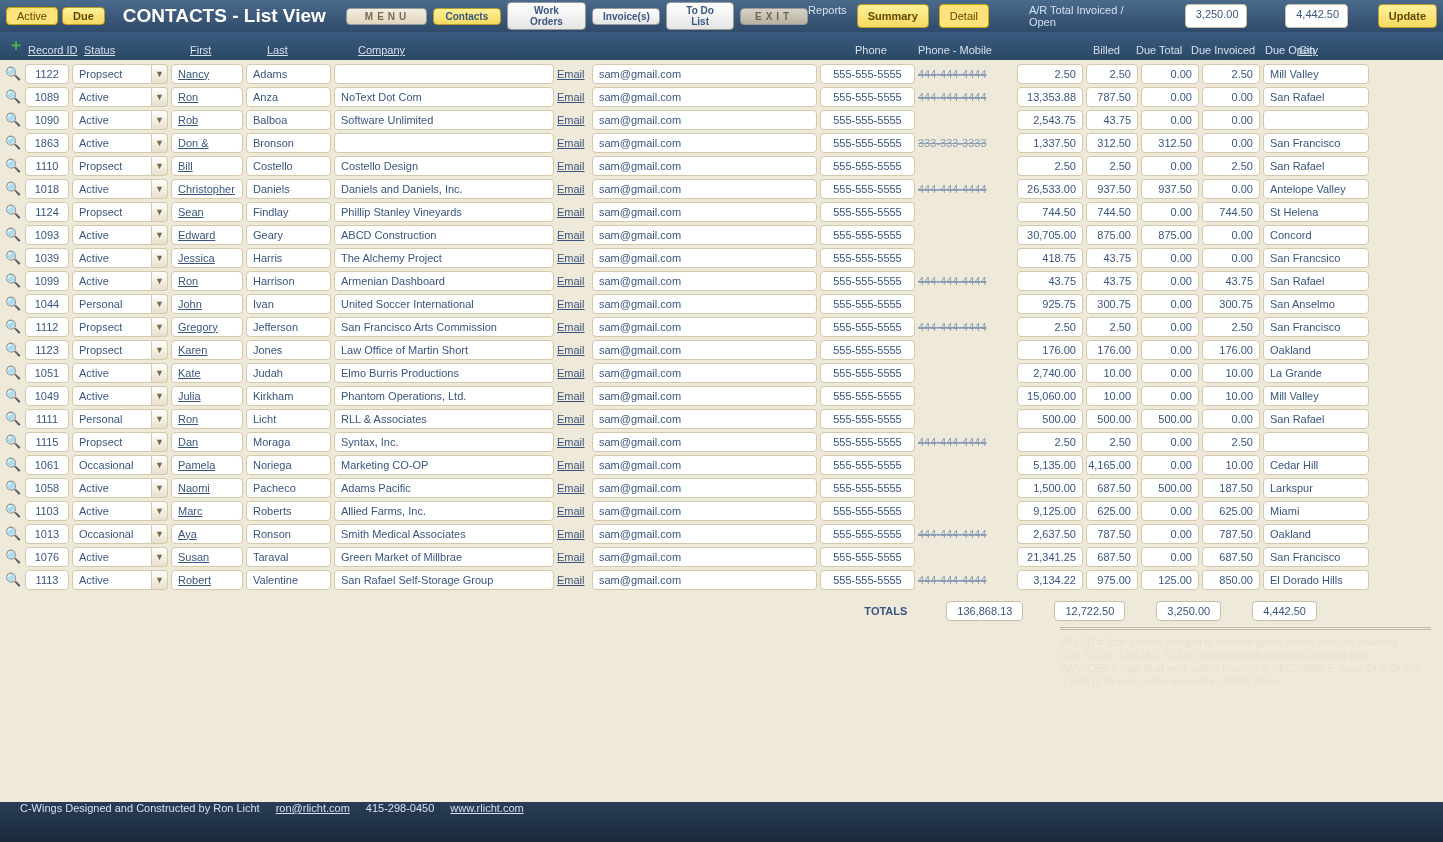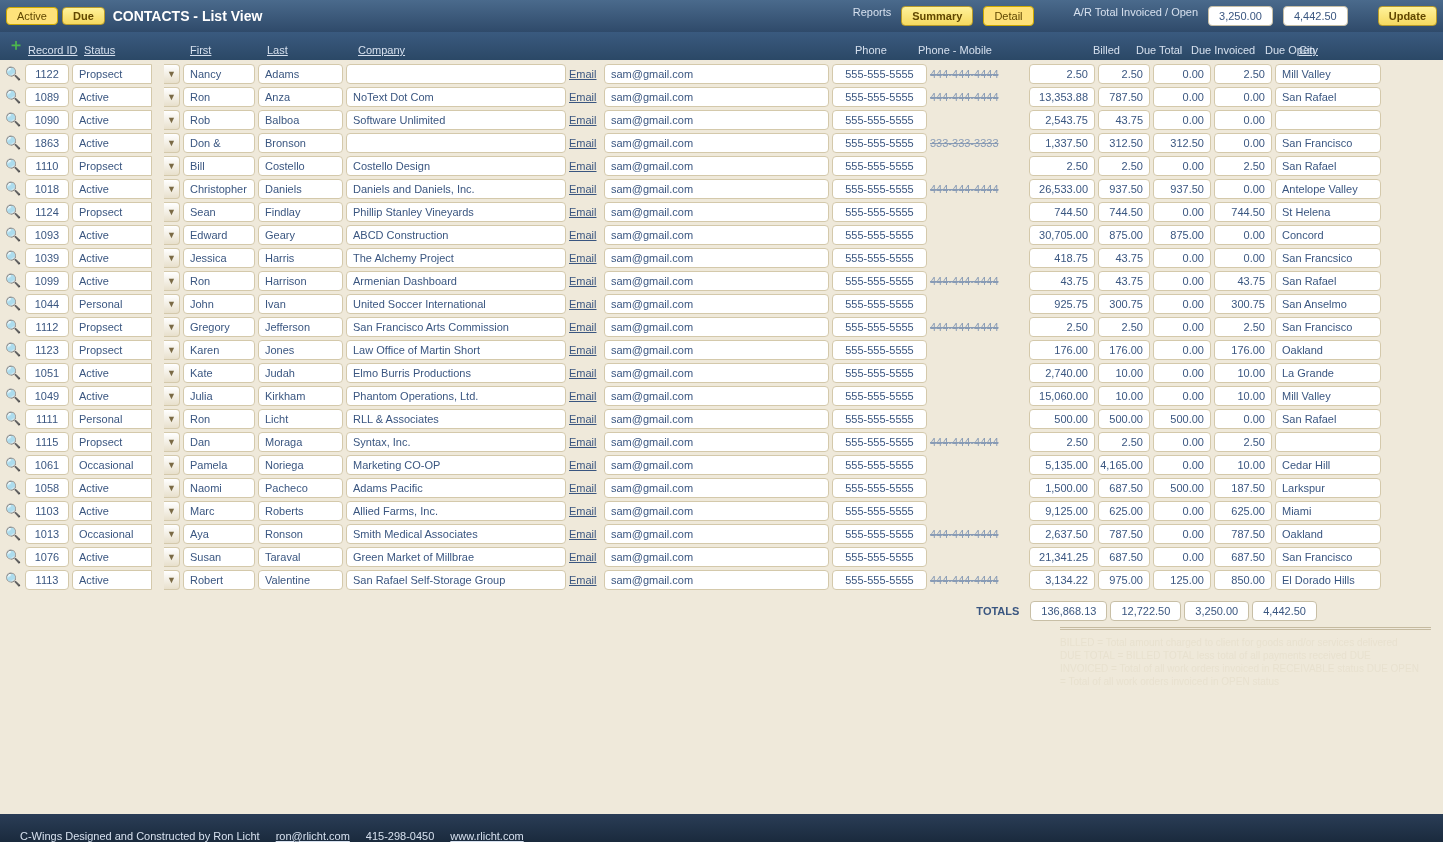--- a/index.html
+++ b/index.html
@@ -2,73 +2,81 @@
 <html><head>
 <meta charset="utf-8">
 <style>
 * { box-sizing: border-box; margin: 0; padding: 0; }
 body { font-family: Verdana, Arial, sans-serif; font-size: 11px; background: #efe9da; color: #333; width: 1443px; height: 842px; overflow: hidden; position: relative; }
 .topbar { background: linear-gradient(#4a6a8c, #2f4a6a); height: 32px; display: flex; align-items: center; padding: 0 6px; position: relative; }
 .topbar .leftbtns { display: flex; gap: 4px; margin-right: 8px; }
 .btn { border: 1px solid #999; border-radius: 4px; padding: 2px 10px; font-size: 11px; cursor: pointer; background: linear-gradient(#fff, #e5e5e5); color: #334; }
 .btn.yellow { background: linear-gradient(#fff29a, #f5d960); color: #604700; border-color: #b89b2a; font-weight: bold; }
 .btn.yellow-flat { background: #ffe27a; border-color: #cda800; color: #604700; }
-.title { color: #fff; font-size: 14px; font-weight: bold; margin-right: 20px; white-space: nowrap; }
+.title { color: #fff; font-size: 19px; font-weight: bold; margin-left: 10px; margin-right: 20px; white-space: nowrap; }
 .navbtns { display: flex; gap: 6px; align-items: center; }
 .navbtns .btn { min-width: 68px; text-align: center; color: #3a5680; font-weight: bold; font-size: 10px; }
 .navbtns .menu-btn { letter-spacing: 4px; padding: 2px 18px; background: linear-gradient(#f2eee2,#e0d6bd); color: #7b6b50; }
 .navbtns .exit-btn { letter-spacing: 4px; background: linear-gradient(#d8d3c7,#b8b1a0); color: #6e6550; }
 .rightside { margin-left: auto; display: flex; gap: 10px; color: #fff; font-size: 11px; }
 .rightside .label { color: #d6e0ee; }
-.numbox { background: #fff; border: 1px solid #c8bfa6; border-radius: 4px; padding: 3px 10px; color: #3a5680; min-width: 62px; text-align: right; font-size: 11px; }
+.numbox { background: #fff; border: 1px solid #c8bfa6; border-radius: 4px; padding: 3px 10px; color: #3a5680; min-width: 62px; text-align: right; font-size: 11px; margin-left: 28px; }
 .headerrow { background: linear-gradient(#3a5a7f,#2b4866); height: 28px; display: flex; align-items: flex-end; color: #d6e0ee; font-size: 11px; padding-bottom: 4px; position: relative; }
 .headerrow .col { position: absolute; bottom: 4px; }
 .headerrow a { color: #d6e0ee; text-decoration: underline; cursor: pointer; }
 .plus-icon { color: #4db84d; font-size: 16px; font-weight: bold; position: absolute; left: 8px; bottom: 4px; cursor: pointer; }
 .grid { padding: 2px 4px 4px 4px; }
 .row { display: flex; align-items: center; height: 23px; gap: 0; }
 .cell { border: 1px solid #d4c9ab; border-radius: 4px; background: #fff; padding: 2px 6px; color: #3a5680; font-size: 11px; height: 20px; display: flex; align-items: center; overflow: hidden; white-space: nowrap; }
 .row > * { margin-right: 3px; }
 .mag { width: 18px; text-align: center; color: #7a94b8; cursor: pointer; font-size: 13px; flex: 0 0 18px; }
 .recid { width: 44px; flex: 0 0 44px; justify-content: center; }
-.status-wrap { display: flex; flex: 0 0 96px; gap: 12px; }
+.status-wrap { display: flex; flex: 0 0 96px; gap: 0; }
 .status-wrap .cell { border-radius: 4px 0 0 4px; width: 80px; }
 .status-wrap .dd { width: 16px; border: 1px solid #d4c9ab; border-left: none; border-radius: 0 4px 4px 0; background: linear-gradient(#fff,#e8e0cc); display: flex; align-items: center; justify-content: center; color: #7a6a45; cursor: pointer; font-size: 9px; height: 20px; }
-.first { width: 72px; flex: 0 0 72px; }
+.first { width: 72px; flex: 0 0 72px; text-decoration: underline; }
 .last { width: 85px; flex: 0 0 85px; }
 .company { width: 220px; flex: 0 0 220px; }
 .emailbtn { width: 32px; flex: 0 0 32px; color: #3a5680; text-decoration: underline; justify-content: center; border: none; background: transparent; cursor: pointer; font-size: 11px; }
 .emailval { width: 225px; flex: 0 0 225px; }
 .phone { width: 95px; flex: 0 0 95px; justify-content: center; }
 .mobile { width: 96px; flex: 0 0 96px; justify-content: center; text-decoration: line-through; color: #889bb5; border: none; background: transparent; }
 .mobile.has { text-decoration: line-through; }
 .mobile.empty { text-decoration: none; }
 .num { justify-content: flex-end; }
 .billed { width: 66px; flex: 0 0 66px; }
 .dtotal { width: 52px; flex: 0 0 52px; }
 .dinv { width: 58px; flex: 0 0 58px; }
 .dopen { width: 58px; flex: 0 0 58px; }
 .city { width: 106px; flex: 0 0 106px; }
 .totals-row { display: flex; justify-content: flex-end; align-items: center; padding: 6px 10px 4px 0; gap: 3px; }
 .totals-row .tlabel { color: #3a5680; font-weight: bold; font-size: 11px; margin-right: 8px; }
 .totals-row .numbox { min-width: 62px; }
 .divider { border-top: 3px double #c5baa0; margin: 2px 12px 6px 1060px; }
 .helptext { color: #e8e1cf; font-size: 10px; margin-left: 1060px; line-height: 1.3; width:360px; }
-.footer { position: absolute; left: 0; right: 0; bottom: 0; height: 28px; background: linear-gradient(#2a3d56,#1a2a3d); color: #d6e0ee; display: flex; align-items: flex-end; padding: 0 20px; font-size: 11px; gap: 16px; }
+.footer { position: absolute; left: 0; right: 0; bottom: 0; height: 40px; background: linear-gradient(#2a3d56,#1a2a3d); color: #d6e0ee; display: flex; align-items: flex-start; padding: 0 20px; font-size: 11px; gap: 16px; }
 .footer a { color: #d6e0ee; text-decoration: underline; }
 </style>
 </head>
 <body>
 
 <div class="topbar">
   <div class="leftbtns">
     <button class="btn yellow-flat">Active</button>
     <button class="btn yellow">Due</button>
   </div>
   <div class="title">CONTACTS - List View</div>
+  <div class="navbtns">
+    <button class="btn menu-btn">MENU</button>
+    <button class="btn yellow">Contacts</button>
+    <button class="btn">Work Orders</button>
+    <button class="btn">Invoice(s)</button>
+    <button class="btn">To Do List</button>
+    <button class="btn exit-btn">EXIT</button>
+  </div>
   <div class="rightside">
     <span class="label">Reports</span>
     <button class="btn yellow">Summary</button>
     <button class="btn yellow-flat">Detail</button>
     <span class="label" style="margin-left:30px">A/R Total  Invoiced / Open</span>
     <span class="numbox">3,250.00</span>
     <span class="numbox">4,442.50</span>
     <button class="btn yellow" style="margin-left:20px">Update</button>
   </div>
 </div>

